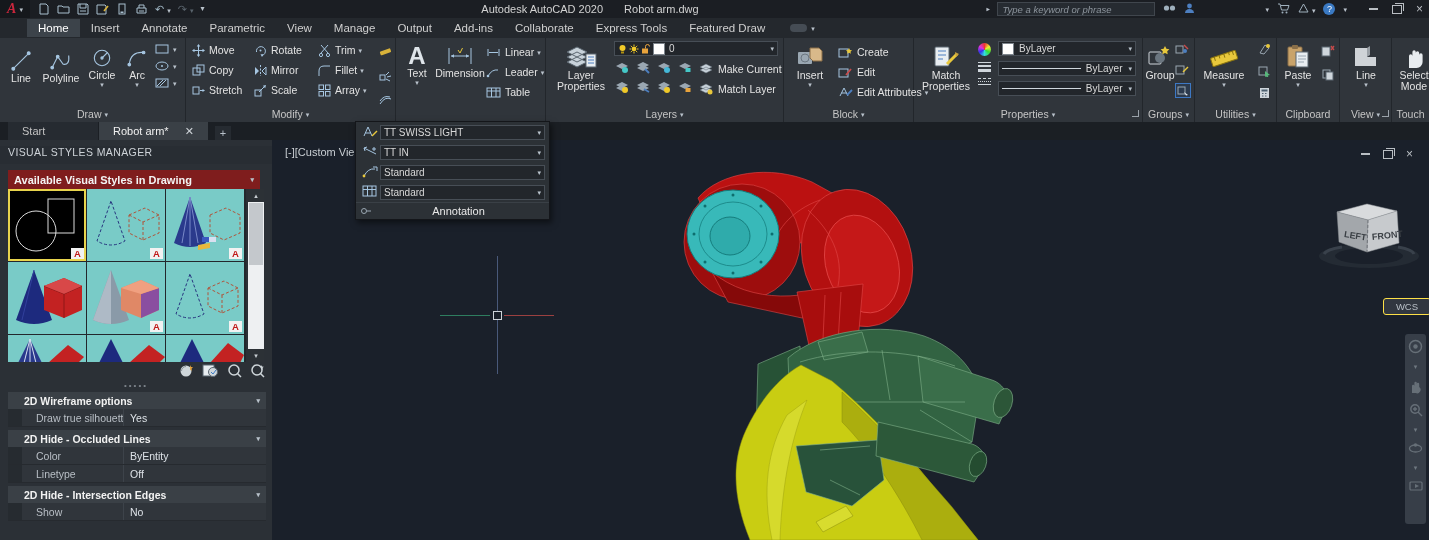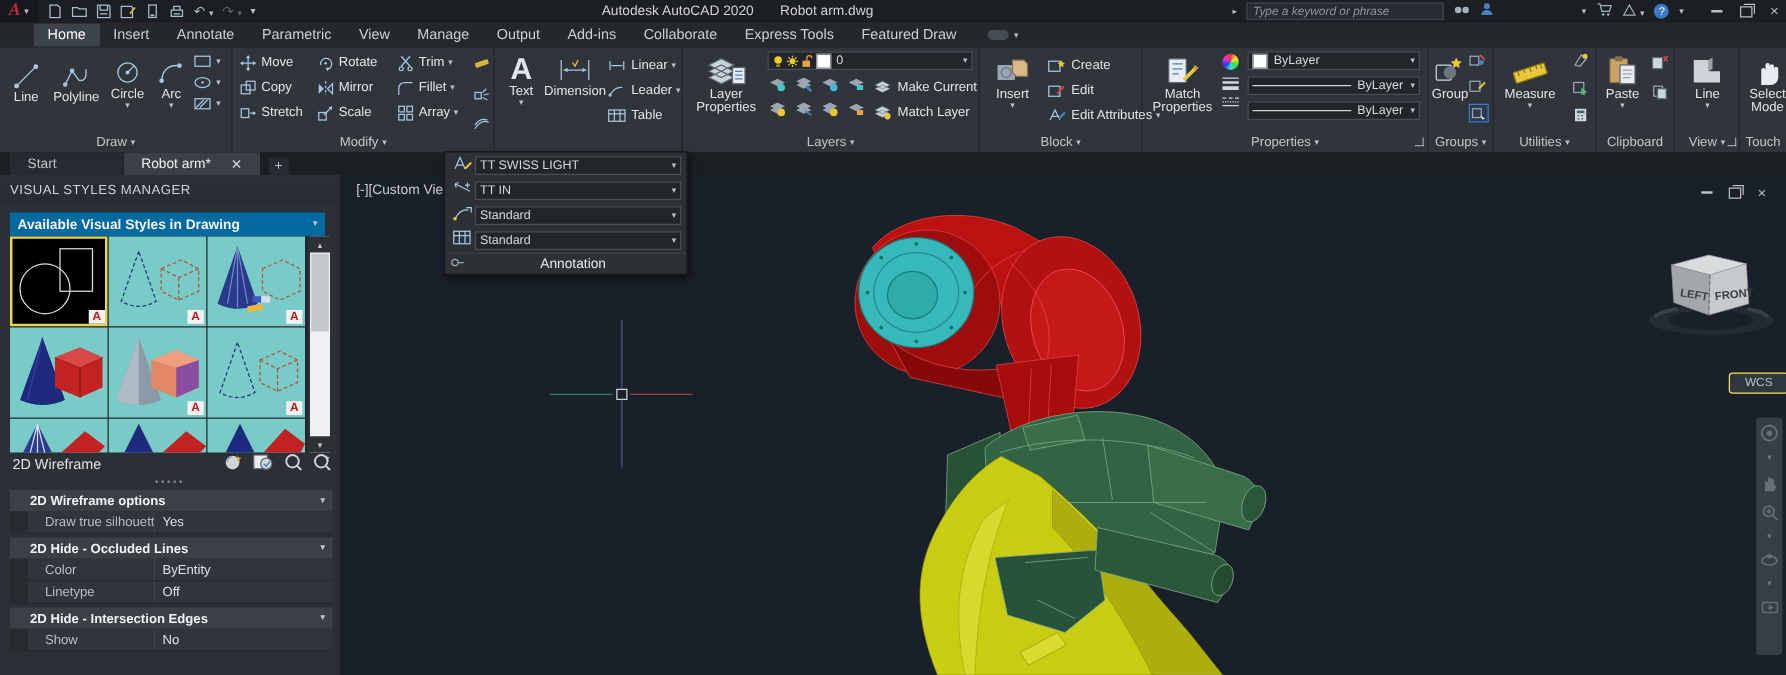--- a/index.html
+++ b/index.html
@@ -48,21 +48,21 @@
   .fbottom .lbl{flex:1;text-align:center;font-size:11px;color:#e8e8e8;}
   
   .filetabs{position:absolute;left:0;top:122px;width:1429px;height:18px;background:#1b1f24;display:flex;align-items:flex-end;font-size:11px;}
   .ftab{height:18px;display:flex;align-items:center;padding:0 14px;color:#c2c2c2;background:#262b31;margin-right:1px;}
   .ftab.on{background:#3a4046;color:#f0f0f0;}
   .ftab .x{margin-left:16px;color:#cfd4d9;font-size:11px;}
   .newtab{width:16px;height:14px;background:#262b31;color:#b9c2cb;font-size:11px;display:flex;align-items:center;justify-content:center;margin-left:6px;}
   
   .palette{position:absolute;left:0;top:140px;width:272px;height:400px;background:#2b3036;}
   .ptitle{position:absolute;left:0;top:6px;width:100%;height:18px;background:#282d33;display:flex;align-items:flex-start;padding-left:8px;box-sizing:border-box;font-size:10.5px;letter-spacing:.4px;color:#ced3d8;}
-  .vshead{position:absolute;left:8px;top:30px;width:252px;height:19px;background:#0369a1;display:flex;align-items:center;font-size:11px;font-weight:bold;color:#f4f4f4;padding:0 6px;box-sizing:border-box;}
+  .vshead{position:absolute;left:8px;top:30px;width:252px;height:19px;background:#7f1d1d;display:flex;align-items:center;font-size:11px;font-weight:bold;color:#f4f4f4;padding:0 6px;box-sizing:border-box;}
   .thumbs{position:absolute;left:8px;top:49px;width:238px;height:173px;background:#23272c;display:grid;grid-template-columns:78px 78px 78px;grid-auto-rows:72px;gap:1px;overflow:hidden;}
   .thumb{position:relative;background:#79cbc7;}
   .thumb svg{display:block;}
   .badge{position:absolute;right:2px;bottom:2px;width:13px;height:11px;background:#f2f2f2;color:#c01818;font-size:9.5px;font-weight:bold;display:flex;align-items:center;justify-content:center;}
   .vsb{position:absolute;left:248px;top:49px;width:16px;height:173px;background:#eef0f2;}
   .vsb .btn{position:absolute;left:0;width:16px;height:13px;background:#2c3136;color:#c8cdd2;font-size:7px;display:flex;align-items:center;justify-content:center;}
   .vsb .thumb-bar{position:absolute;left:1px;top:14px;width:14px;height:62px;background:#c4c8cc;}
   .curstyle{position:absolute;left:0;top:222px;width:100%;height:20px;display:flex;align-items:center;font-size:11.5px;color:#e0e0e0;padding-left:10px;box-sizing:border-box;}
   .toolics{position:absolute;right:6px;top:222px;height:20px;display:flex;align-items:center;gap:7px;}
   .grip{position:absolute;left:0;top:243px;width:272px;text-align:center;color:#7d848b;font-size:8px;letter-spacing:2px;line-height:6px;}
@@ -849,23 +849,20 @@
           </svg>
       </div>
     </div>
 
     <div class="vsb">
       <div class="btn" style="top:0;">▴</div>
       <div class="thumb-bar"></div>
       <div class="btn" style="bottom:0;">▾</div>
     </div>
 
-    <div class="curstyle">
-        <span>2D Wireframe</span>
-      </div>
     <div class="toolics">
       <span><svg width="16" height="15">
             <circle cx="7" cy="8" r="5.5" fill="#cfd6da"></circle>
             <path d="M7,3.5 a4.5,4.5 0 0 0 -4.5,4.5" fill="none" stroke="#8a9298"></path>
             <path d="M11,2 l1,2 2,.3 -1.5,1.4 .3,2 -1.8,-1 z" fill="#e8a33c"></path>
           </svg></span>
       <span><svg width="17" height="15">
             <rect x="1" y="2" width="11" height="11" fill="#e8edf1" stroke="#5b6670"></rect>
             <circle cx="11" cy="9" r="4.5" fill="#cfd6da" stroke="#5b6670"></circle>
             <path d="M9,9 l2,2 3,-4" fill="none" stroke="#3a79c3"></path>

